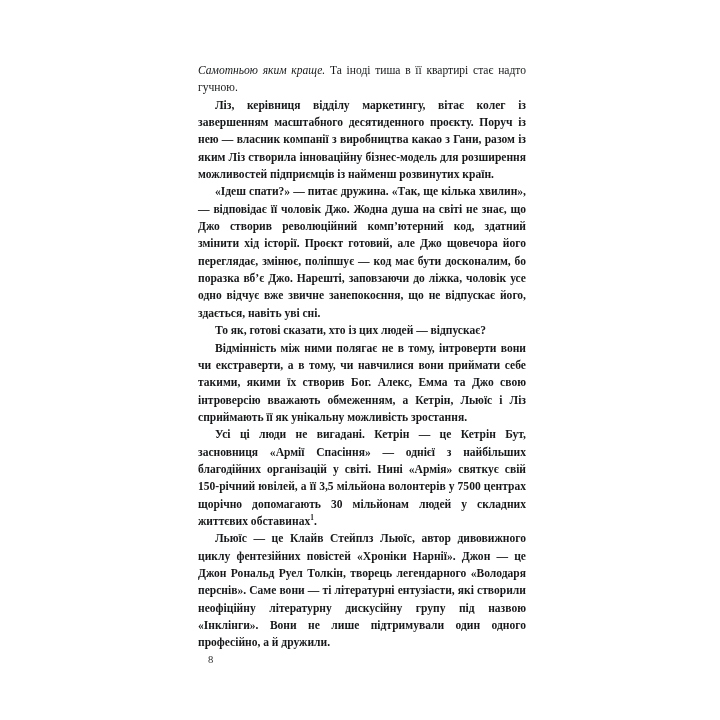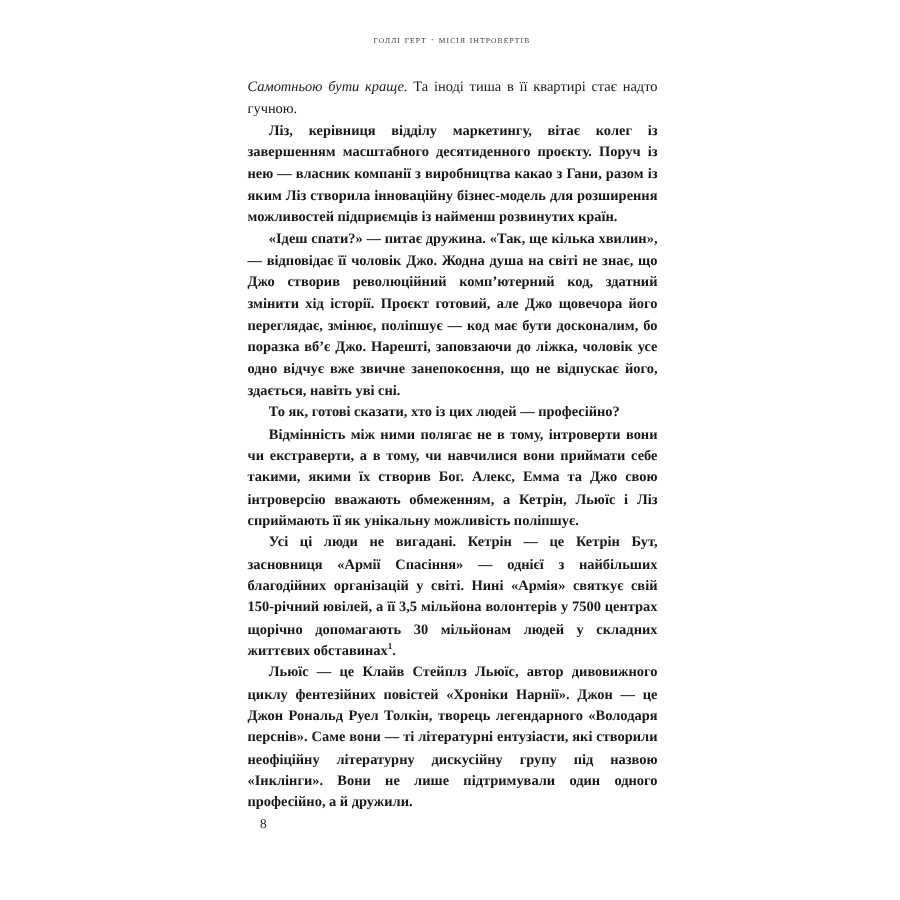--- a/index.html
+++ b/index.html
@@ -86,36 +86,33 @@
     font-size: 10.6px;
     color: #2b2b2b;
     letter-spacing: 0.2px;
   }
 </style>
 </head>
 <body>
 
 <div class="page">
 
-  <div class="running-head">
-    <span class="hdr-txt">Голлі Герт · Місія інтровертів</span>
-  </div>
 
   <div class="textblock">
 
-    <p class="para noindent"><em class="ital">Самотньою бути краще.</em><span> Та іноді тиша в її квартирі стає надто гучною.</span></p>
+    <p class="para noindent"><em class="ital">Самотньою яким краще.</em><span> Та іноді тиша в її квартирі стає надто гучною.</span></p>
 
     <p class="para indent">Ліз, керівниця відділу маркетингу, вітає колег із завершенням масштабного десятиденного проєкту. Поруч із нею — власник компанії з виробництва какао з Гани, разом із яким Ліз створила інноваційну бізнес-модель для розширення можливостей підприємців із найменш розвинутих країн.</p>
 
     <p class="para indent">«Ідеш спати?» — питає дружина. «Так, ще кілька хвилин», — відповідає її чоловік Джо. Жодна душа на світі не знає, що Джо створив революційний комп’ютерний код, здатний змінити хід історії. Проєкт готовий, але Джо щовечора його переглядає, змінює, поліпшує — код має бути досконалим, бо поразка вб’є Джо. Нарешті, заповзаючи до ліжка, чоловік усе одно відчує вже звичне занепокоєння, що не відпускає його, здається, навіть уві сні.</p>
 
-    <p class="para indent">То як, готові сказати, хто із цих людей — професійно?</p>
+    <p class="para indent">То як, готові сказати, хто із цих людей — відпускає?</p>
 
 
-    <p class="para indent">Відмінність між ними полягає не в тому, інтроверти вони чи екстраверти, а в тому, чи навчилися вони приймати себе такими, якими їх створив Бог. Алекс, Емма та Джо свою інтроверсію вважають обмеженням, а Кетрін, Льюїс і Ліз сприймають її як унікальну можливість поліпшує.</p>
+    <p class="para indent">Відмінність між ними полягає не в тому, інтроверти вони чи екстраверти, а в тому, чи навчилися вони приймати себе такими, якими їх створив Бог. Алекс, Емма та Джо свою інтроверсію вважають обмеженням, а Кетрін, Льюїс і Ліз сприймають її як унікальну можливість зростання.</p>
 
     <p class="para indent"><span>Усі ці люди не вигадані. Кетрін — це Кетрін Бут, засновниця «Армії Спасіння» — однієї з найбільших благодійних організацій у світі. Нині «Армія» святкує свій 150-річний ювілей, а її 3,5 мільйона волонтерів у 7500 центрах щорічно допомагають 30 мільйонам людей у складних життєвих обставинах</span><sup class="fn">1</sup><span>.</span></p>
 
     <p class="para indent">Льюїс — це Клайв Стейплз Льюїс, автор дивовижного циклу фентезійних повістей «Хроніки Нарнії». Джон — це Джон Рональд Руел Толкін, творець легендарного «Володаря перснів». Саме вони — ті літературні ентузіасти, які створили неофіційну літературну дискусійну групу під назвою «Інклінги». Вони не лише підтримували один одного професійно, а й дружили.</p>
 
 
   </div>
 
   <div class="folio">8</div>
 

